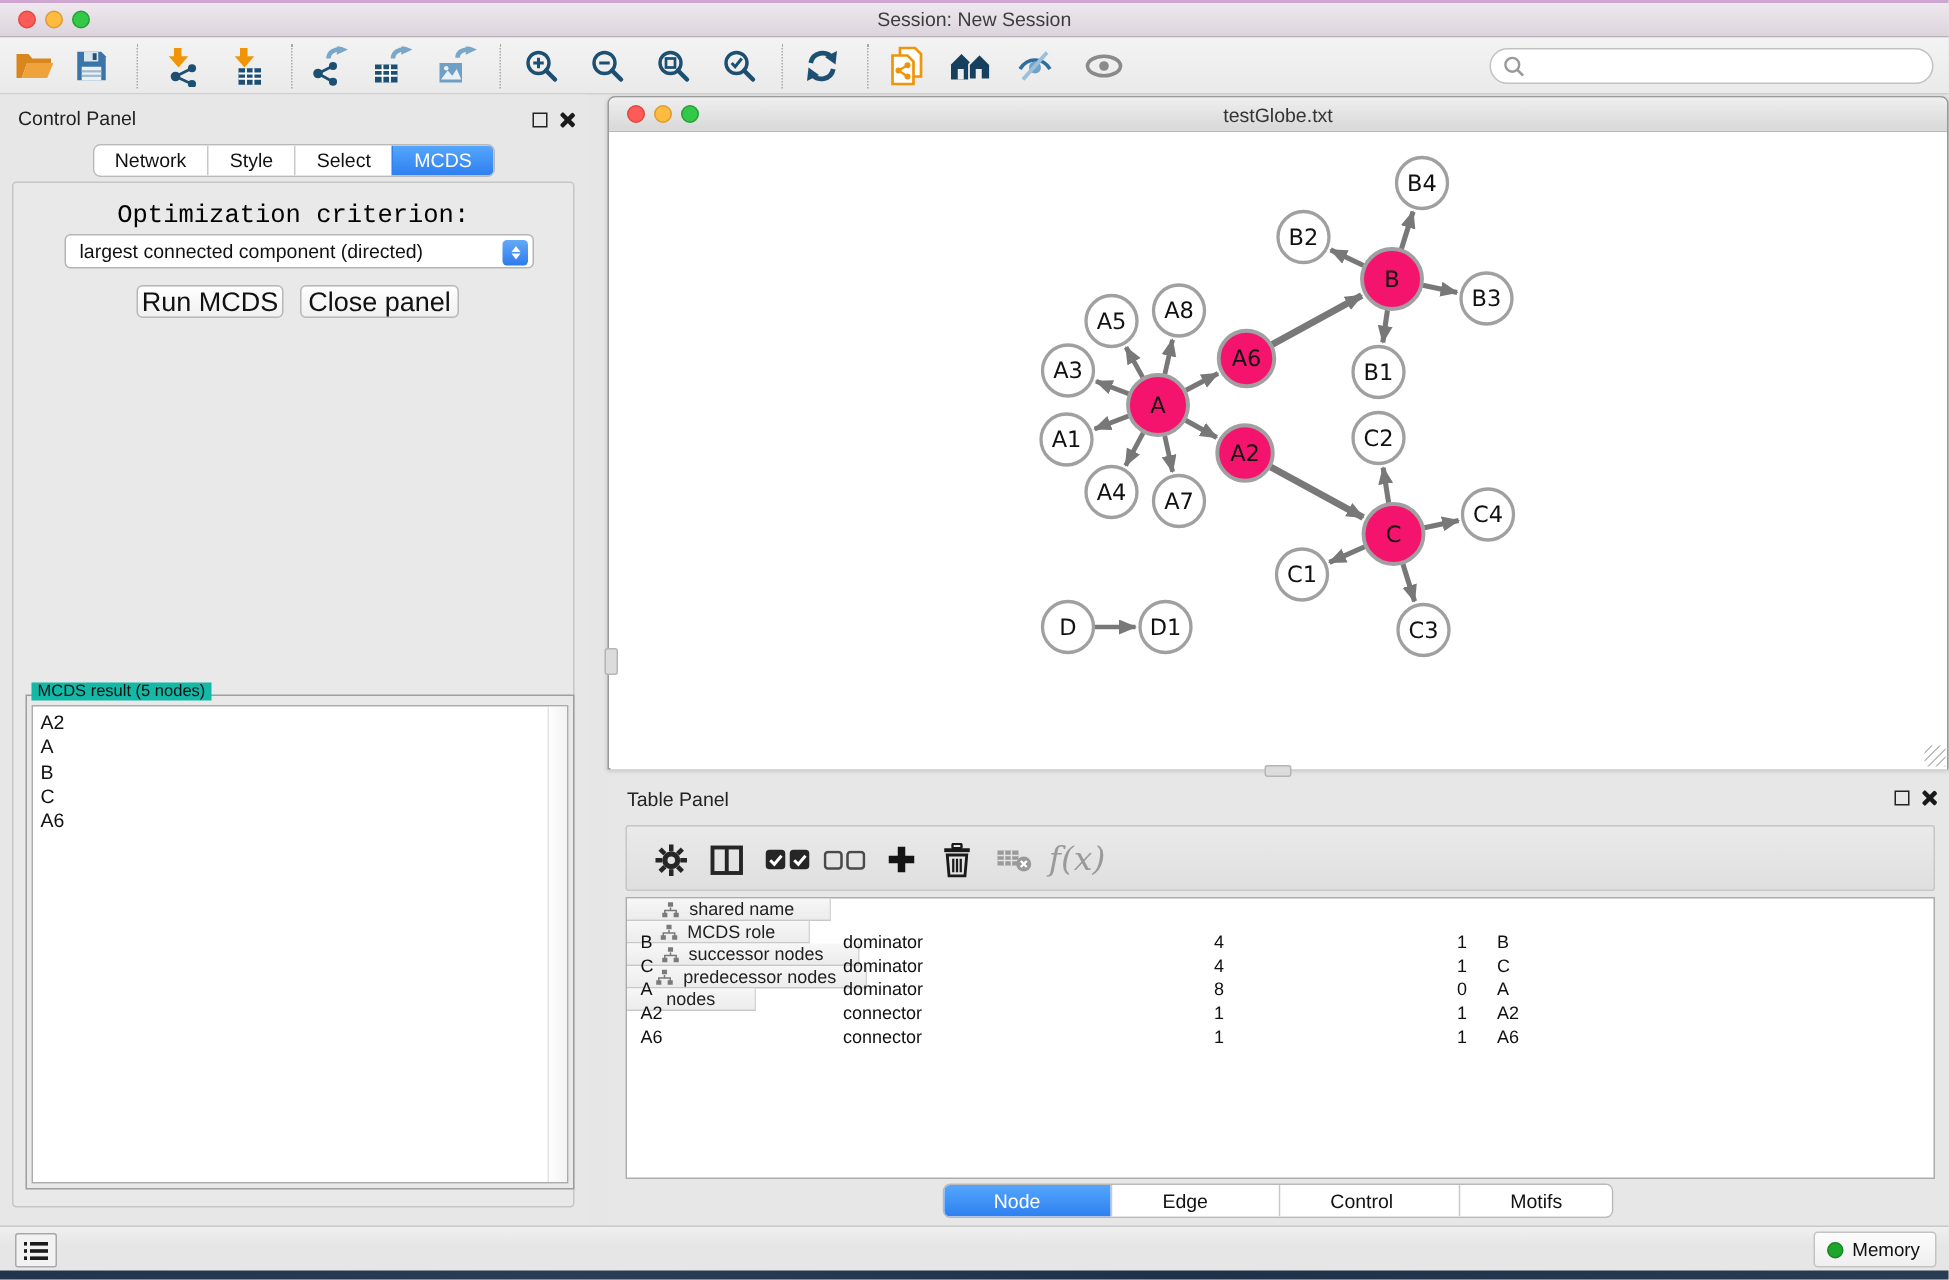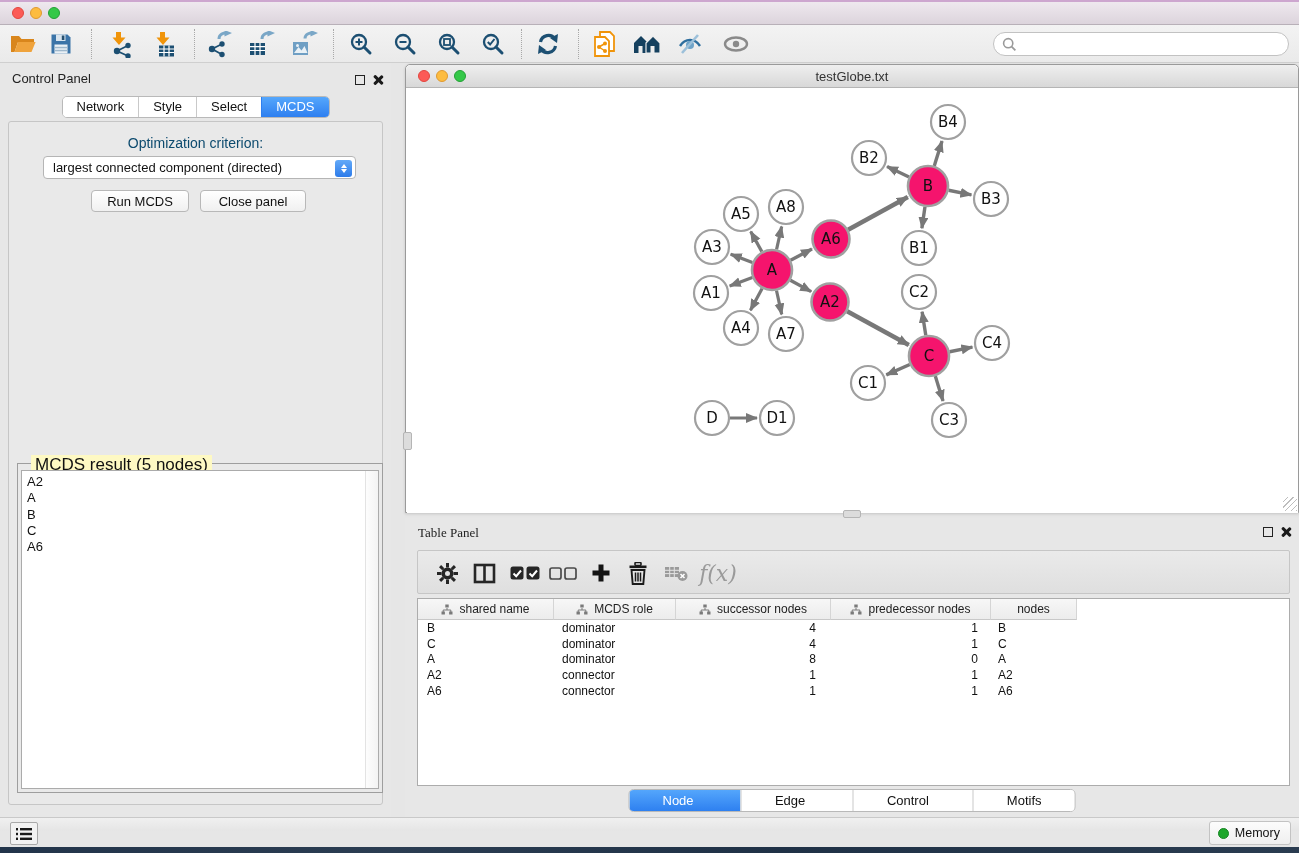--- a/index.html
+++ b/index.html
@@ -40,36 +40,36 @@
   .x-icon::before{transform:rotate(45deg);}
   .x-icon::after{transform:rotate(-45deg);}
   #cp-tabs{position:absolute;top:33px;left:50%;transform:translateX(-50%);display:flex;
     border:1px solid #B9B9B9;border-radius:5px;overflow:hidden;background:#FFF;height:22px;}
   .cp-tab{padding:0 14px;font-size:13px;line-height:20px;color:#111;background:#FFF;
     border-left:1px solid #C9C9C9;}
   .cp-tab:first-child{border-left:none;text-align:right;}
   .cp-tab.sel{background:linear-gradient(#55A7FC,#2E7FF0);color:#FFF;border-left-color:#2E7FF0;}
   #cp-box{position:absolute;left:8px;top:58px;width:375px;height:684px;
     background:#E9E9E9;border:1px solid #C6C6C6;border-radius:3px;}
-  #opt-label{position:absolute;top:72px;left:0;width:100%;text-align:center;font-size:14px;color:#0c4a6e;}
+  #opt-label{position:absolute;top:72px;left:0;width:100%;text-align:center;font-size:17px;color:#000000;font-family:Liberation Mono, monospace;}
   #criterion{position:absolute;left:43px;top:93px;width:313px;height:23px;background:#FFF;
     border:1px solid #B5B5B5;border-radius:4px;font-size:13px;color:#111;
     display:flex;align-items:center;padding-left:9px;}
   #criterion .spinner{position:absolute;right:3px;top:2.5px;width:17px;height:17px;border-radius:3px;
     background:linear-gradient(#64AAF8,#2C7BEA);display:flex;flex-direction:column;
     align-items:center;justify-content:center;gap:1px;}
   .chev-up{width:0;height:0;border-left:3.5px solid transparent;border-right:3.5px solid transparent;border-bottom:4px solid #FFF;}
   .chev-dn{width:0;height:0;border-left:3.5px solid transparent;border-right:3.5px solid transparent;border-top:4px solid #FFF;}
   .cp-btn{position:absolute;top:127px;height:22px;background:linear-gradient(#FFF,#F0F0F0);
-    border:1px solid #B8B8B8;border-radius:4px;font-size:13px;color:#111;
+    border:1px solid #B8B8B8;border-radius:4px;font-size:18px;color:#111;
     display:flex;align-items:center;justify-content:center;}
   #mcds-box{position:absolute;left:17px;top:394px;width:366px;height:336px;}
   #mcds-border{position:absolute;left:0;top:6px;right:0;bottom:0;border:1px solid #9E9E9E;}
-  #mcds-legend{position:absolute;left:14px;top:-2px;background:#fef9c3;padding:0 4px;
-    font-size:17px;color:#111;}
+  #mcds-legend{position:absolute;left:4px;top:-2px;background:#14b8a6;padding:0 4px;
+    font-size:11px;color:#111;}
   #mcds-list{position:absolute;left:4px;top:13px;right:4px;bottom:4px;background:#FFF;
     border:1px solid #ABABAB;overflow:hidden;}
   .mcds-item{font-size:13px;color:#111;line-height:16.3px;padding-left:5px;}
   #mcds-list .pad{height:3px;}
   #mcds-scroll{position:absolute;right:0;top:0;bottom:0;width:13px;
     border-left:1px solid #E3E3E3;background:linear-gradient(90deg,#FDFDFD,#F3F3F3);}
 
   
   #net-window{position:absolute;left:405px;top:64px;width:894px;height:449px;
     background:#FFF;border:1px solid #9A9A9A;border-radius:5px 5px 0 0;
@@ -78,28 +78,28 @@
     background:linear-gradient(#EFEFEF,#D8D8D8);border-bottom:1px solid #B5B5B5;
     border-radius:5px 5px 0 0;text-decoration:underline;}
   #net-title{position:absolute;left:0;top:4px;width:100%;text-align:center;font-size:13px;color:#333;}
   #net-canvas{position:absolute;left:1px;top:24px;width:891px;height:424px;background:#FFF;}
   #resize-grip{position:absolute;right:1px;bottom:1px;width:14px;height:14px;
     background:repeating-linear-gradient(135deg,transparent 0 3px,#BDBDBD 3px 4px);}
   .splitter-h{position:absolute;background:#DCDCDC;border:1px solid #B5B5B5;border-radius:2px;}
 
   
   #table-panel{position:absolute;left:405px;top:518px;width:894px;height:299px;background:#E7E7E7;}
-  #tp-header{position:absolute;left:13px;top:7px;font-size:13px;color:#222;font-family:Liberation Serif, serif;}
+  #tp-header{position:absolute;left:13px;top:7px;font-size:13px;color:#222;}
   #tp-toolbar{position:absolute;left:12px;top:32px;width:873px;height:44px;
     background:linear-gradient(#EAEAEA,#DFDFDF);border:1px solid #C6C6C6;border-radius:2px;}
   .tp-btn{position:absolute;top:8px;width:30px;height:28px;display:flex;align-items:center;justify-content:center;}
   #fx-label{font-family:"DejaVu Serif",serif;font-style:italic;font-size:22px;color:#9A9A9A;}
   #data-table{position:absolute;left:12px;top:80px;width:873px;height:188px;background:#FFF;
     border:1px solid #ACACAC;overflow:hidden;}
-  #thead{position:absolute;left:0;top:0;height:21px;display:flex;}
+  #thead{position:absolute;left:0;top:0;height:21px;display:flex;flex-direction:column;}
   .th{height:21px;background:linear-gradient(#F7F7F7,#ECECEC);border-right:1px solid #D5D5D5;
     border-bottom:1px solid #C8C8C8;display:flex;align-items:center;justify-content:center;
     gap:6px;font-size:12px;color:#222;}
   #tbody{position:absolute;left:0;top:21px;right:0;}
   .tr{display:flex;height:15.8px;align-items:center;}
   .td{font-size:12px;color:#111;white-space:nowrap;}
   .td.c0{width:136px;padding-left:9px;}
   .td.c1{width:122px;padding-left:8px;}
   .td.c2{width:155px;text-align:right;padding-right:15px;}
   .td.c3{width:160px;text-align:right;padding-right:13px;}
@@ -123,20 +123,21 @@
     background:linear-gradient(90deg,#22344A,#2B3D52 30%,#1F3146 60%,#2A3C50);}
 </style>
 </head>
 <body>
 
 <div id="titlebar">
   <div class="accent"></div>
   <div class="tl red" style="left:12px;"></div>
   <div class="tl yellow" style="left:30px;"></div>
   <div class="tl green" style="left:48px;"></div>
+  <div id="app-title">Session: New Session</div>
 </div>
 
 <div id="toolbar">
   <div class="tbtn" style="left:8px">
     <svg width="26" height="22" viewBox="0 0 26 22">
       <path d="M1 3 h8 l2.5 3 H24 v3 H8 L4.5 19 H1 Z" fill="#D9861C"></path>
       <path d="M8 9 H25.6 L21.5 19 H4.5 Z" fill="#EFA33C"></path>
     </svg>
   </div>
   <div class="tbtn" style="left:46px">

